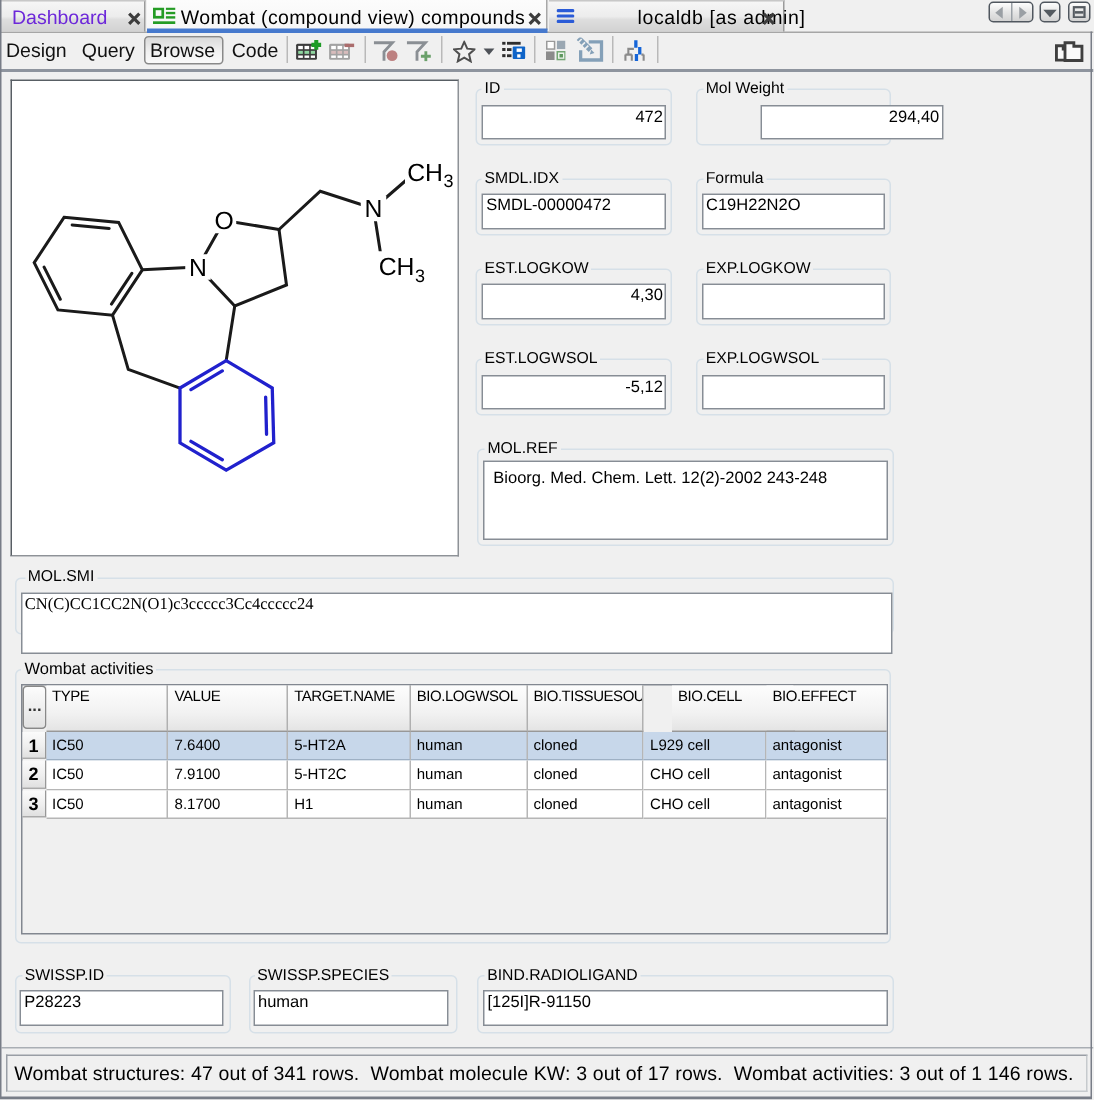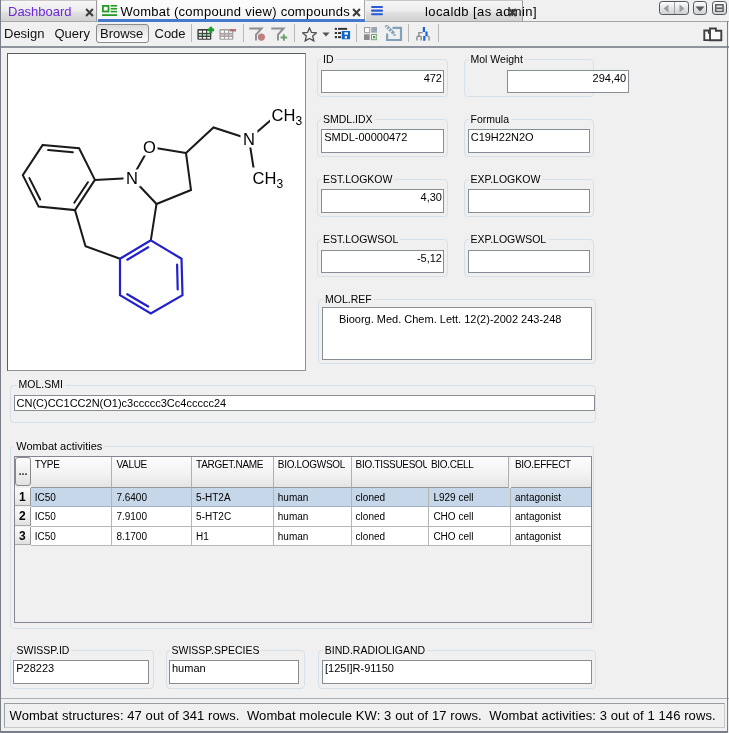--- a/index.html
+++ b/index.html
@@ -233,44 +233,44 @@
 <div class="inp" style="left:321.2px;top:249.5px;width:123.3px;height:23.5px;">
     <span class="tx" style="right:1.5px;">-5,12</span>
   </div>
 <div class="grp" style="left:464.4px;top:239.3px;width:130px;height:38px;"></div>
 <div class="lbl" style="left:468.5px;top:234.2px;">EXP.LOGWSOL</div>
 <div class="inp" style="left:467.7px;top:249.5px;width:122px;height:23.5px;"></div>
 
 <div class="grp" style="left:318px;top:298.9px;width:278px;height:65px;"></div>
 <div class="lbl" style="left:323px;top:294.2px;">MOL.REF</div>
 <div class="inp" style="left:321.9px;top:306.9px;width:270.5px;height:53px;">
-    <span class="tx" style="left:16px;top:5px;">Bioorg. Med. Chem. Lett. 12(2)-2002 243-248</span>
+    <span class="tx" style="left:6px;top:5px;">Bioorg. Med. Chem. Lett. 12(2)-2002 243-248</span>
   </div>
 
 <div class="grp" style="left:10px;top:384.9px;width:586px;height:38px;"></div>
 <div class="lbl" style="left:16.5px;top:378.6px;">MOL.SMI</div>
-<div class="inp" style="left:13.5px;top:394.9px;width:581px;height:16px;">
+<div class="inp" style="left:13.5px;top:394.9px;width:581px;height:41px;font-family:Liberation Serif, serif;">
     <span class="tx" style="left:2px;">CN(C)CC1CC2N(O1)c3ccccc3Cc4ccccc24</span>
   </div>
 
 <div class="grp" style="left:9.8px;top:445.6px;width:584.4px;height:183.4px;"></div>
 <div class="lbl" style="left:14.3px;top:440.6px;font-size:11px;text-align:right;">Wombat activities</div>
 <div class="abs" style="left:14px;top:455.5px;width:578px;height:167px;border:1px solid #828790;background:#f0f0f0;"></div>
 <style>
 .hc { position:absolute; top:456.5px; height:31px; background:linear-gradient(180deg,#fdfdfd,#f2f2f2 60%,#e4e4e4); border-right:1px solid #b0b0b0; border-bottom:1px solid #989898; font-size:10px; letter-spacing:-0.3px; padding:2.9px 0 0 4px; color:#000; overflow:hidden; white-space:nowrap; }
 .rh { position:absolute; left:15px; width:15.7px; background:linear-gradient(180deg,#fbfbfb,#efefef 55%,#e0e0e0); border-right:1px solid #989898; border-bottom:1px solid #aaa; font-size:12px; font-weight:bold; text-align:center; color:#000; }
 .dc { position:absolute; background:#fff; border-right:1px solid #b6b6b6; border-bottom:1px solid #b6b6b6; font-size:10px; padding:4.4px 0 0 4px; color:#000; overflow:hidden; white-space:nowrap; }
 </style>
 <div class="abs" style="left:15.1px;top:456.6px;width:16px;height:29.8px;border:1px solid #888;border-radius:3px;background:linear-gradient(180deg,#fcfcfc,#eee 55%,#e2e2e2);font-size:11px;font-weight:bold;text-align:center;line-height:26px;color:#333;">...</div>
 <div class="hc" style="left:30.7px;width:81.7px;">TYPE</div>
 <div class="hc" style="left:112.4px;width:79.7px;">VALUE</div>
 <div class="hc" style="left:192.1px;width:81.7px;">TARGET.NAME</div>
 <div class="hc" style="left:273.8px;width:77.8px;">BIO.LOGWSOL</div>
 <div class="hc" style="left:351.6px;width:77.8px;">BIO.TISSUESOU</div>
-<div class="hc" style="left:427px;width:81.6px;">BIO.CELL</div>
+<div class="hc" style="left:448px;width:81.6px;">BIO.CELL</div>
 <div class="hc" style="left:511px;width:80.3px;border-right:none;">BIO.EFFECT</div>
 <div class="rh" style="top:487.5px;height:18.6px;line-height:18px;">1</div>
 <div class="rh" style="top:507.1px;height:18.7px;line-height:18px;">2</div>
 <div class="rh" style="top:526.8px;height:18.7px;line-height:18px;">3</div>
 <div class="dc" style="left:30.7px;top:487.5px;width:81.7px;height:19.6px;background:#c7d7ea;border-bottom-color:#9eb0c4;">IC50</div>
 <div class="dc" style="left:112.4px;top:487.5px;width:79.7px;height:19.6px;background:#c7d7ea;border-bottom-color:#9eb0c4;">7.6400</div>
 <div class="dc" style="left:192.1px;top:487.5px;width:81.7px;height:19.6px;background:#c7d7ea;border-bottom-color:#9eb0c4;">5-HT2A</div>
 <div class="dc" style="left:273.8px;top:487.5px;width:77.8px;height:19.6px;background:#c7d7ea;border-bottom-color:#9eb0c4;">human</div>
 <div class="dc" style="left:351.6px;top:487.5px;width:77.8px;height:19.6px;background:#c7d7ea;border-bottom-color:#9eb0c4;">cloned</div>
 <div class="dc" style="left:429.4px;top:487.5px;width:81.6px;height:19.6px;background:#c7d7ea;border-bottom-color:#9eb0c4;">L929 cell</div>

